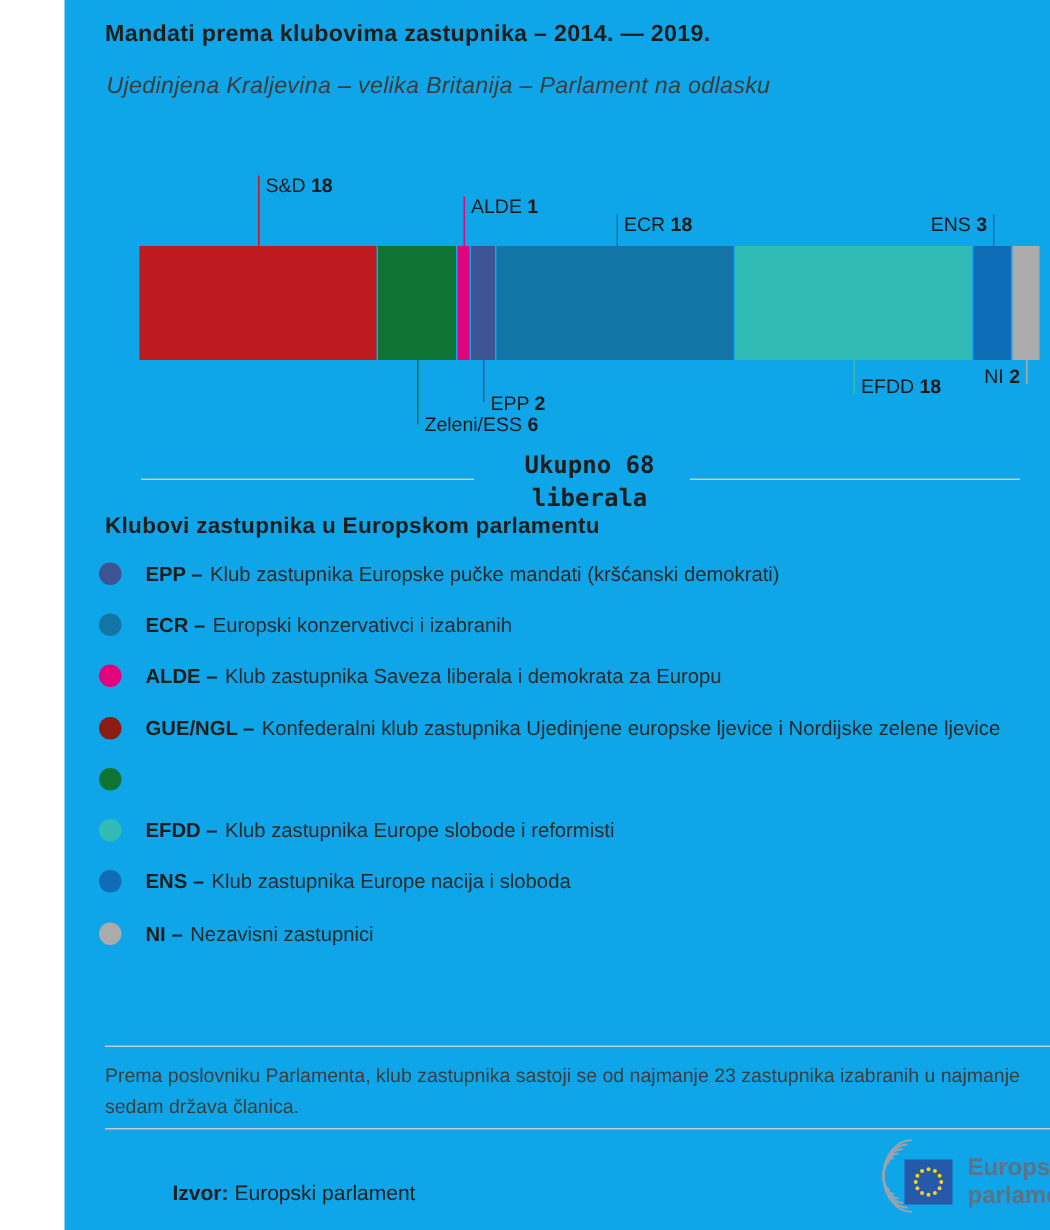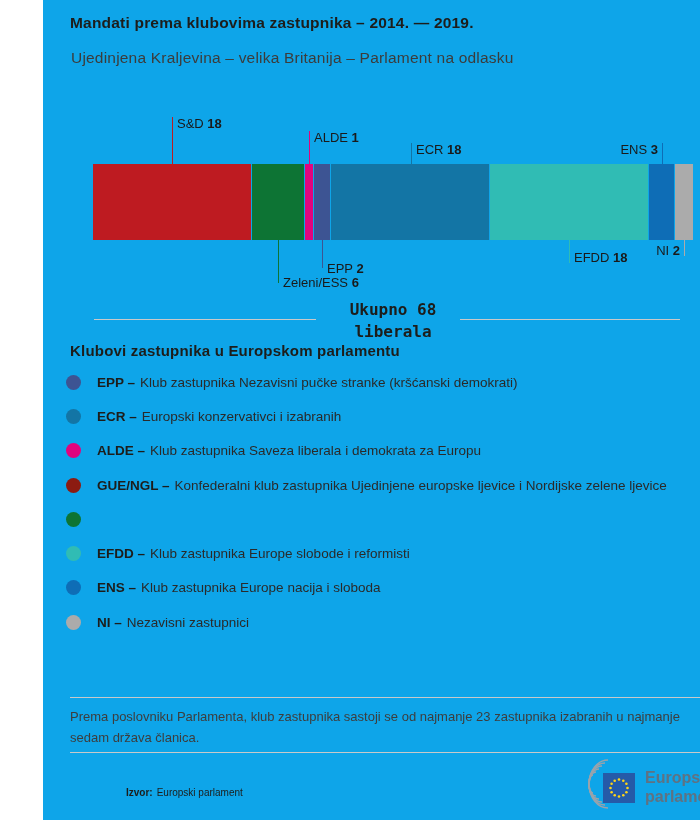--- a/index.html
+++ b/index.html
@@ -1,21 +1,21 @@
 <!DOCTYPE html>
 <html><head>
 <meta charset="utf-8">
 <style>
   html,body{margin:0;padding:0;background:#ffffff;}
   .page{
     position:relative;width:700px;height:820px;background:#0ea5e9;overflow:hidden;
     font-family:"Liberation Sans",sans-serif;color:#1d1d1b;margin-left:43px;
   }
   .title{position:absolute;left:27px;top:14px;font-size:15.5px;font-weight:bold;letter-spacing:.2px;}
-  .subtitle{position:absolute;left:28px;top:49px;font-size:15.5px;font-weight:normal;color:#3c3c3b;letter-spacing:.2px;}
+  .subtitle{position:absolute;left:28px;top:49px;font-size:15.5px;font-weight:normal;color:#3c3c3b;letter-spacing:.2px;font-style:italic;}
 
   
   .chart{position:absolute;left:0;top:110px;width:700px;height:190px;}
   .seg{position:absolute;height:76px;top:54px;}
   .leader{position:absolute;width:1px;}
   .blabel{position:absolute;font-size:13px;line-height:15px;height:15px;white-space:nowrap;color:#1a1a1a;}
   .blabel b{font-weight:bold;}
 
   
   .total-wrap{position:absolute;left:0;top:299px;width:700px;height:46px;padding-left:16px;}
@@ -29,21 +29,21 @@
   .legend{position:absolute;left:23px;top:365px;margin:0;padding:0;list-style:none;width:660px;}
   .legend li{height:34.3px;display:flex;align-items:center;}
   .dot{width:15px;height:15px;border-radius:50%;flex:0 0 15px;}
   .ltxt{margin-left:16px;font-size:13.5px;white-space:nowrap;color:#2a2a2a;}
   .ltxt strong{color:#1d1d1b;margin-right:5px;}
 
   .divider{position:absolute;left:27px;width:646px;height:1px;background:#c9c9c9;}
   .d1{top:697px;}
   .d2{top:752px;}
   .note{position:absolute;left:27px;top:706px;width:650px;font-size:13px;line-height:21px;color:#3d3d3d;margin:0;}
-  .source{position:absolute;left:43px;top:787px;font-size:10px;color:#1d1d1b;margin:0;padding-left:40px;}
+  .source{position:absolute;left:32px;top:787px;font-size:14px;color:#1d1d1b;margin:0;padding-left:40px;}
   .source strong{font-weight:bold;margin-right:4px;}
   .logo{position:absolute;left:525px;top:757px;}
 </style>
 </head>
 <body>
 
 <div class="page">
 
   <div class="title">Mandati prema klubovima zastupnika – 2014. — 2019.</div>
   <div class="subtitle">Ujedinjena Kraljevina – velika Britanija – Parlament na odlasku</div>
@@ -82,21 +82,21 @@
       <div>liberala</div>
     </div>
     <div class="total-line right"></div>
   </div>
 
   <div class="legend-heading">Klubovi zastupnika u Europskom parlamentu</div>
 
   <ul class="legend">
     <li>
         <span class="dot" style="background: rgb(61, 84, 147);"></span>
-        <span class="ltxt"><strong>EPP –</strong><span>Klub zastupnika Nezavisni pučke stranke (kršćanski demokrati)</span></span>
+        <span class="ltxt"><strong>EPP –</strong><span>Klub zastupnika Europske pučke mandati (kršćanski demokrati)</span></span>
       </li>
     <li>
         <span class="dot" style="background: rgb(19, 117, 165);"></span>
         <span class="ltxt"><strong>ECR –</strong><span>Europski konzervativci i izabranih</span></span>
       </li>
     <li>
         <span class="dot" style="background: rgb(225, 4, 126);"></span>
         <span class="ltxt"><strong>ALDE –</strong><span>Klub zastupnika Saveza liberala i demokrata za Europu</span></span>
       </li>
     <li>

